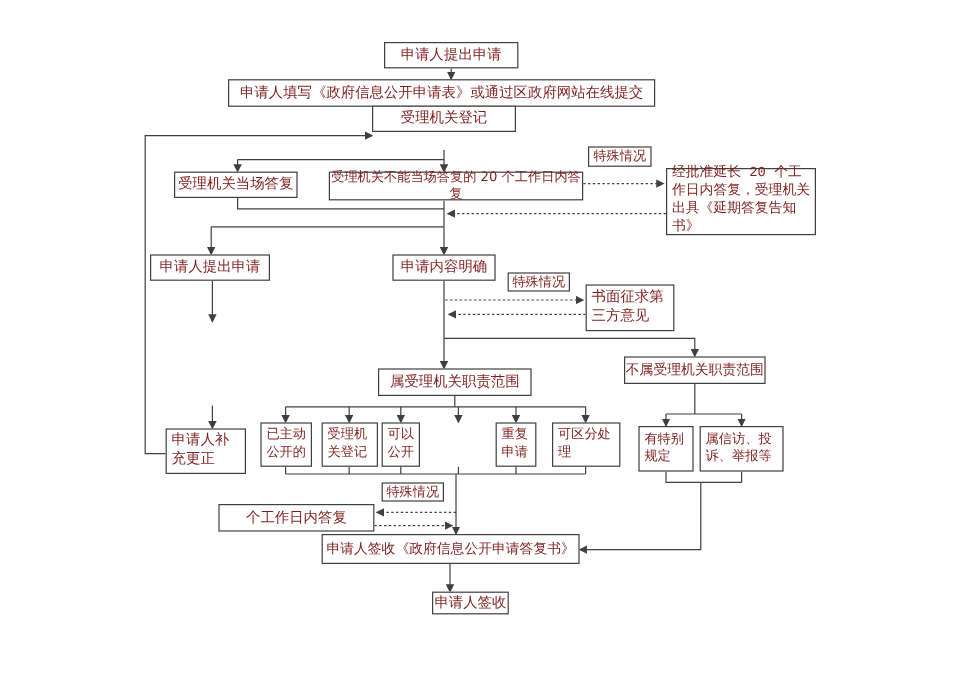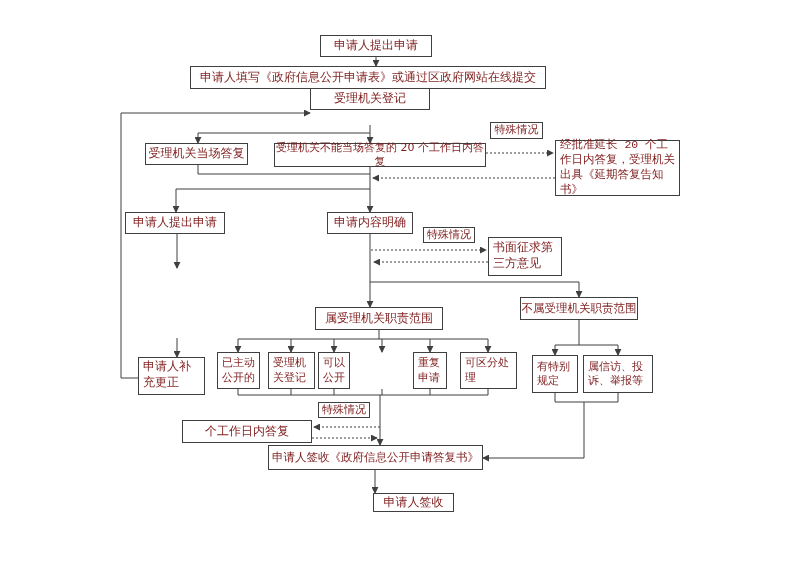--- a/index.html
+++ b/index.html
@@ -31,21 +31,21 @@
   #n-notexist{left:268px;top:352px;width:47px;height:37px}
   #n-canpublic{left:318px;top:352px;width:32px;height:37px}
   #n-notthisorg{left:355px;top:352px;width:55px;height:37px}
   #n-repeat{left:413px;top:352px;width:34px;height:37px}
   #n-separable{left:460px;top:352px;width:57px;height:37px}
   #n-specialrule{left:532px;top:355px;width:46px;height:38px}
   #n-petition{left:583px;top:355px;width:70px;height:38px}
   #n-special3{left:318px;top:402px;width:52px;height:16px}
   #n-consult{left:182px;top:420px;width:130px;height:23px}
   #n-replydoc{left:268px;top:445px;width:215px;height:25px}
-  #n-sign{left:373px;top:493px;width:81px;height:19px}
+  #n-sign{left:360px;top:493px;width:64px;height:19px}
 </style>
 </head>
 <body>
 
 <div id="canvas">
 
   <svg id="wires" viewBox="0 0 800 565" xmlns="http://www.w3.org/2000/svg">
     <defs>
       <marker id="arr" viewBox="0 0 8 8" refX="7" refY="4" markerWidth="7" markerHeight="7" orient="auto">
         <path d="M0,0 L8,4 L0,8 z" fill="#3f3f3f"></path>

